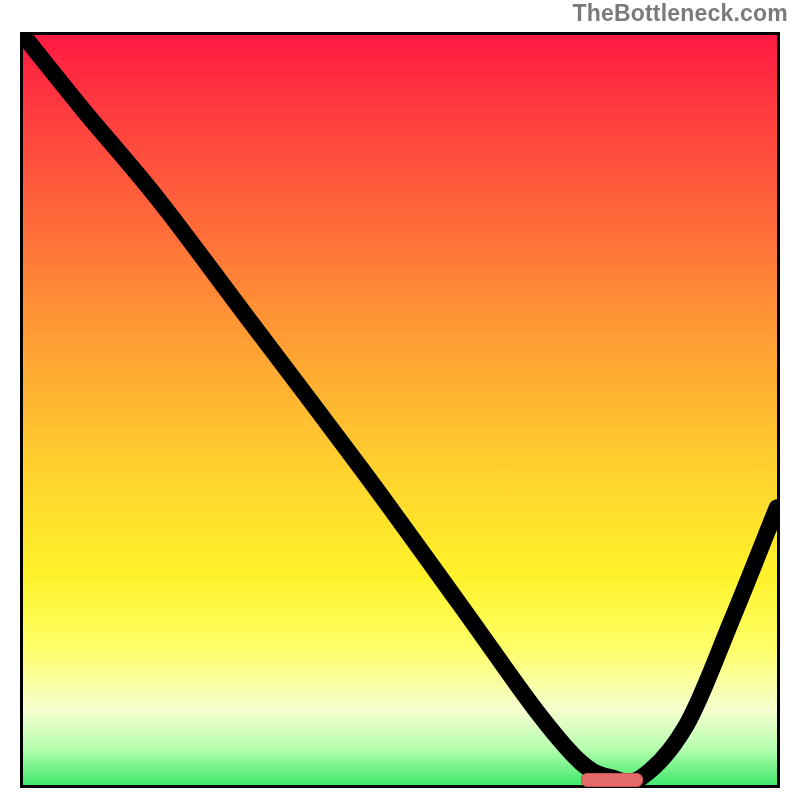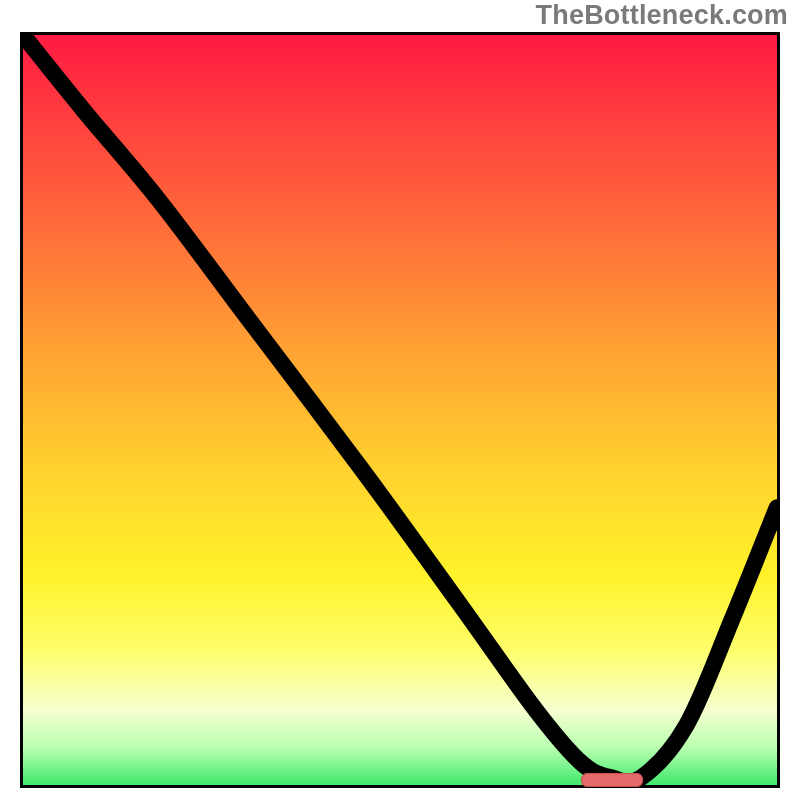--- a/index.html
+++ b/index.html
@@ -13,21 +13,21 @@
   }
   .wrap {
     position: relative;
     width: 800px;
     height: 800px;
   }
   .watermark {
     position: absolute;
     top: 0;
     right: 12px;
-    font-size: 27px;
+    font-size: 23px;
     font-weight: 600;
     color: #7a7a7a;
     letter-spacing: 0.2px;
     user-select: none;
   }
   .plot-outer {
     position: absolute;
     left: 20px;
     top: 32px;
     width: 760px;

